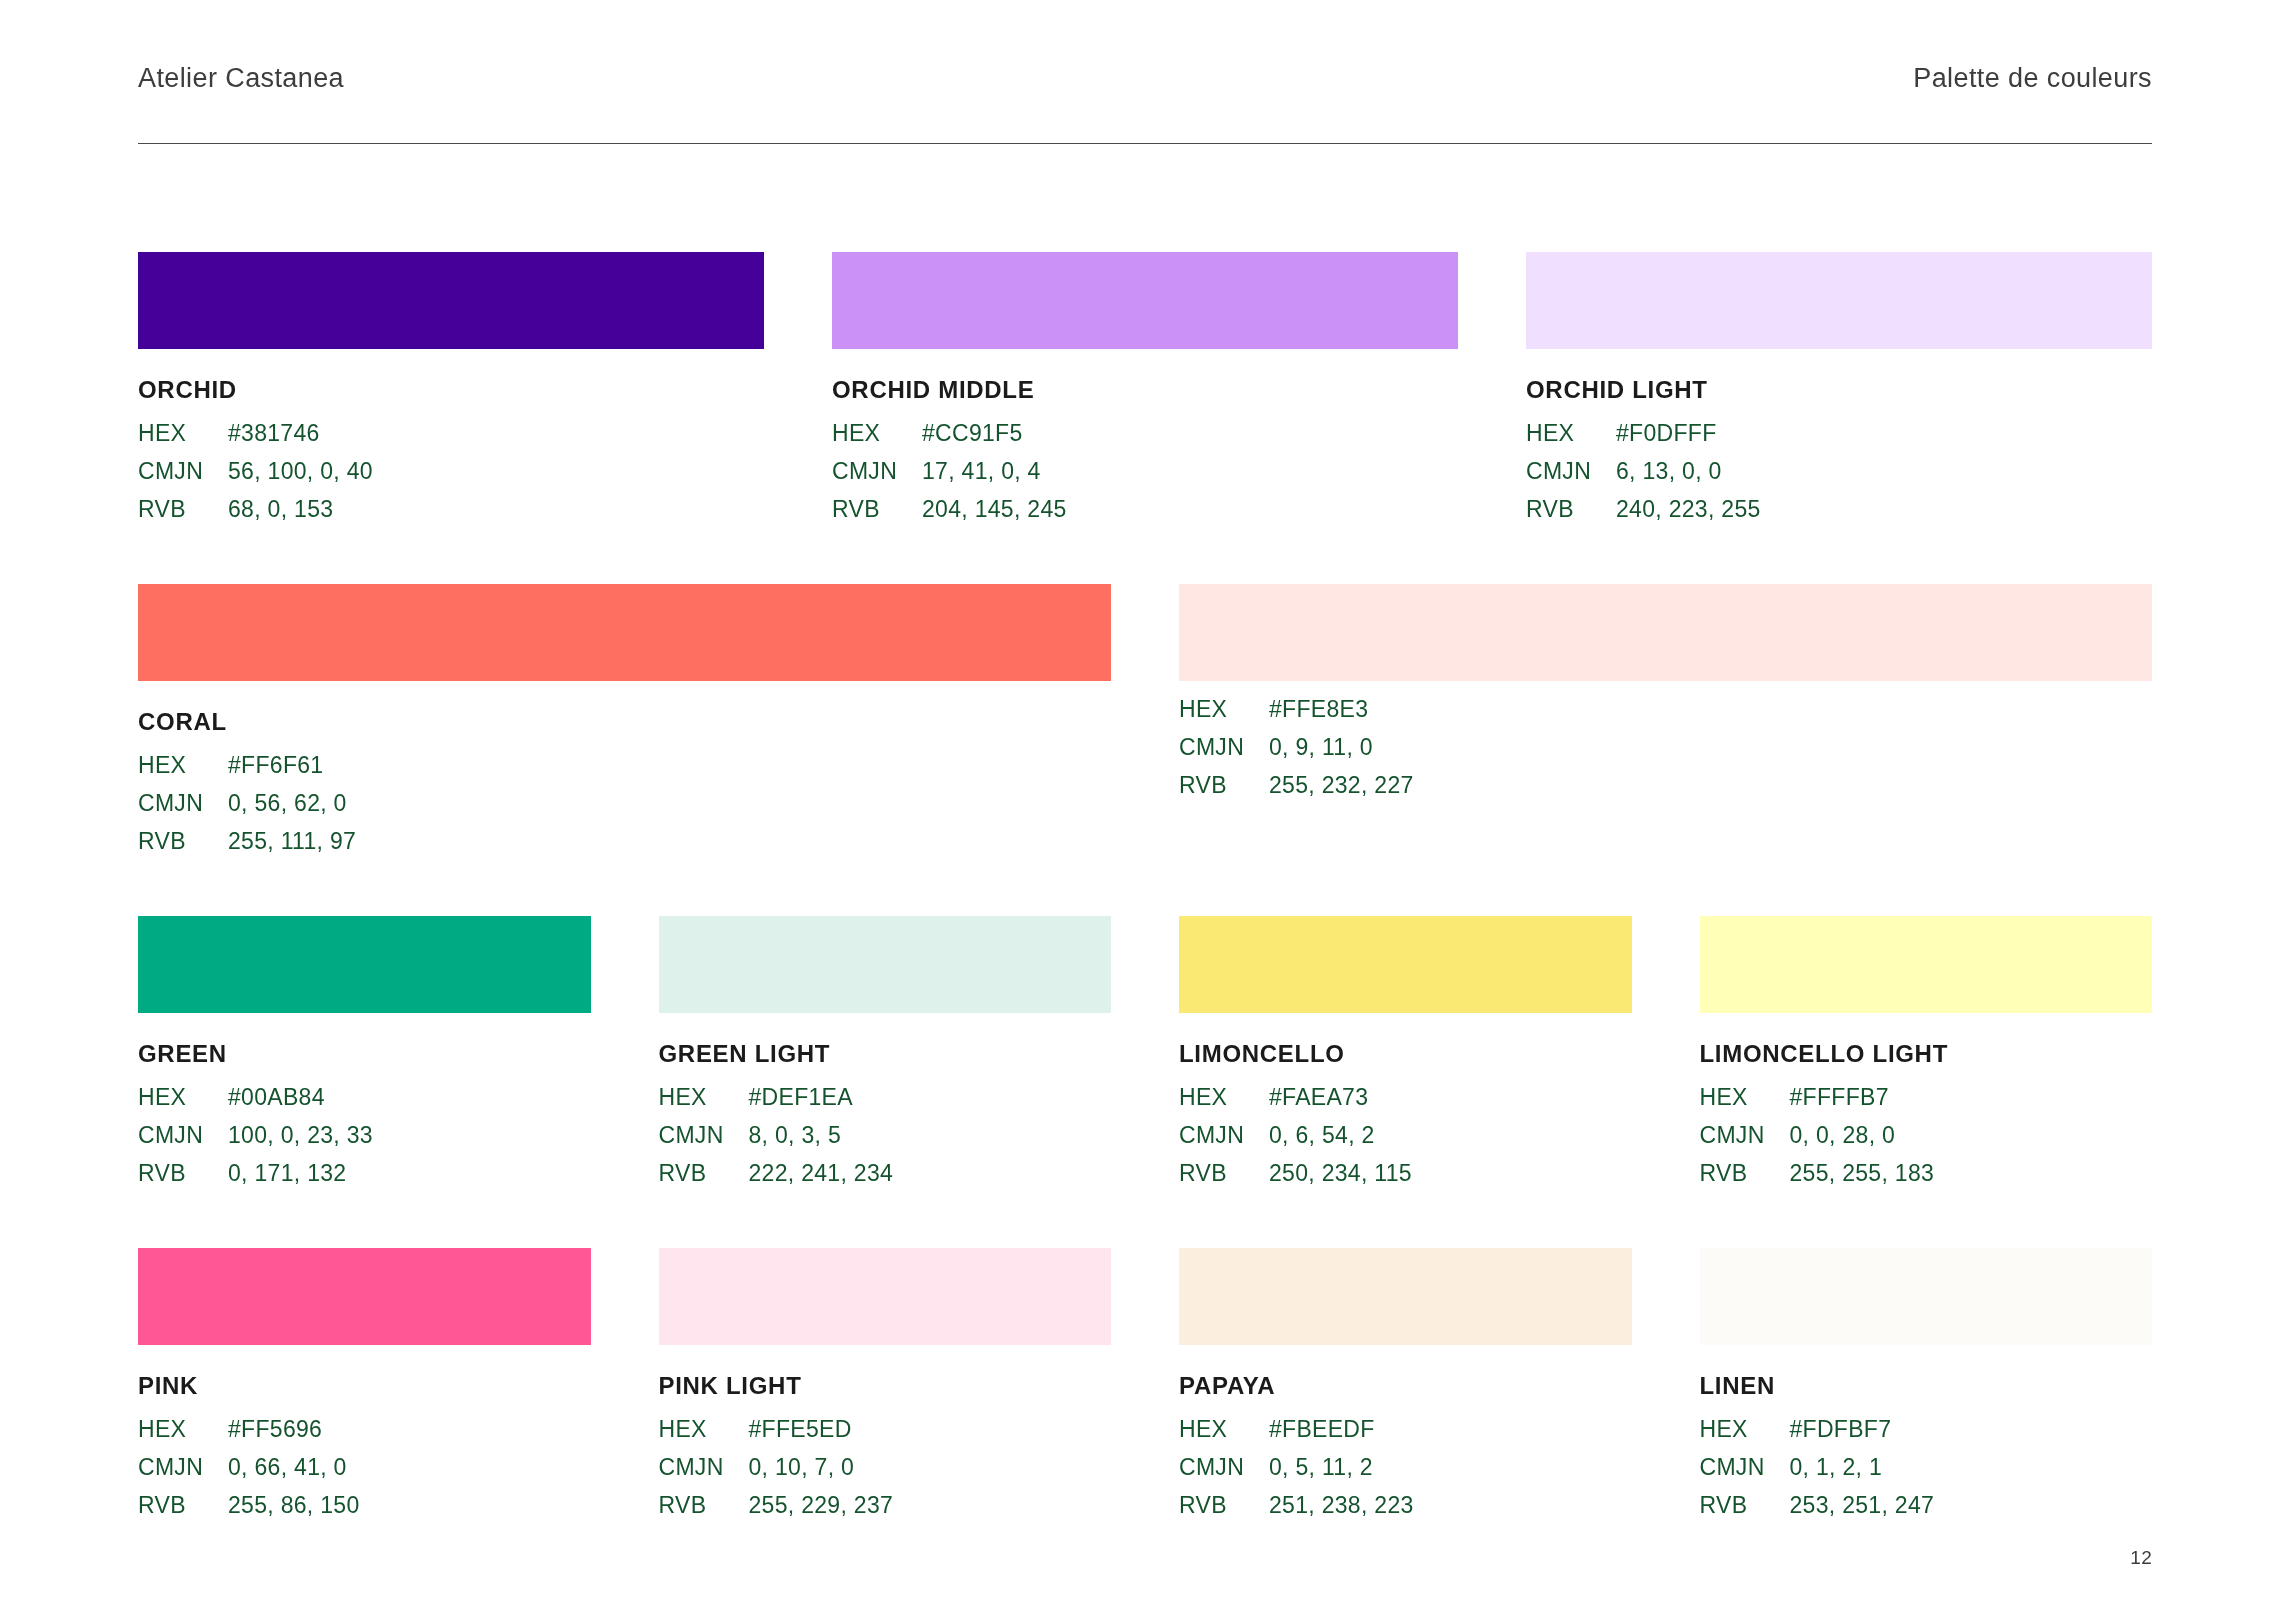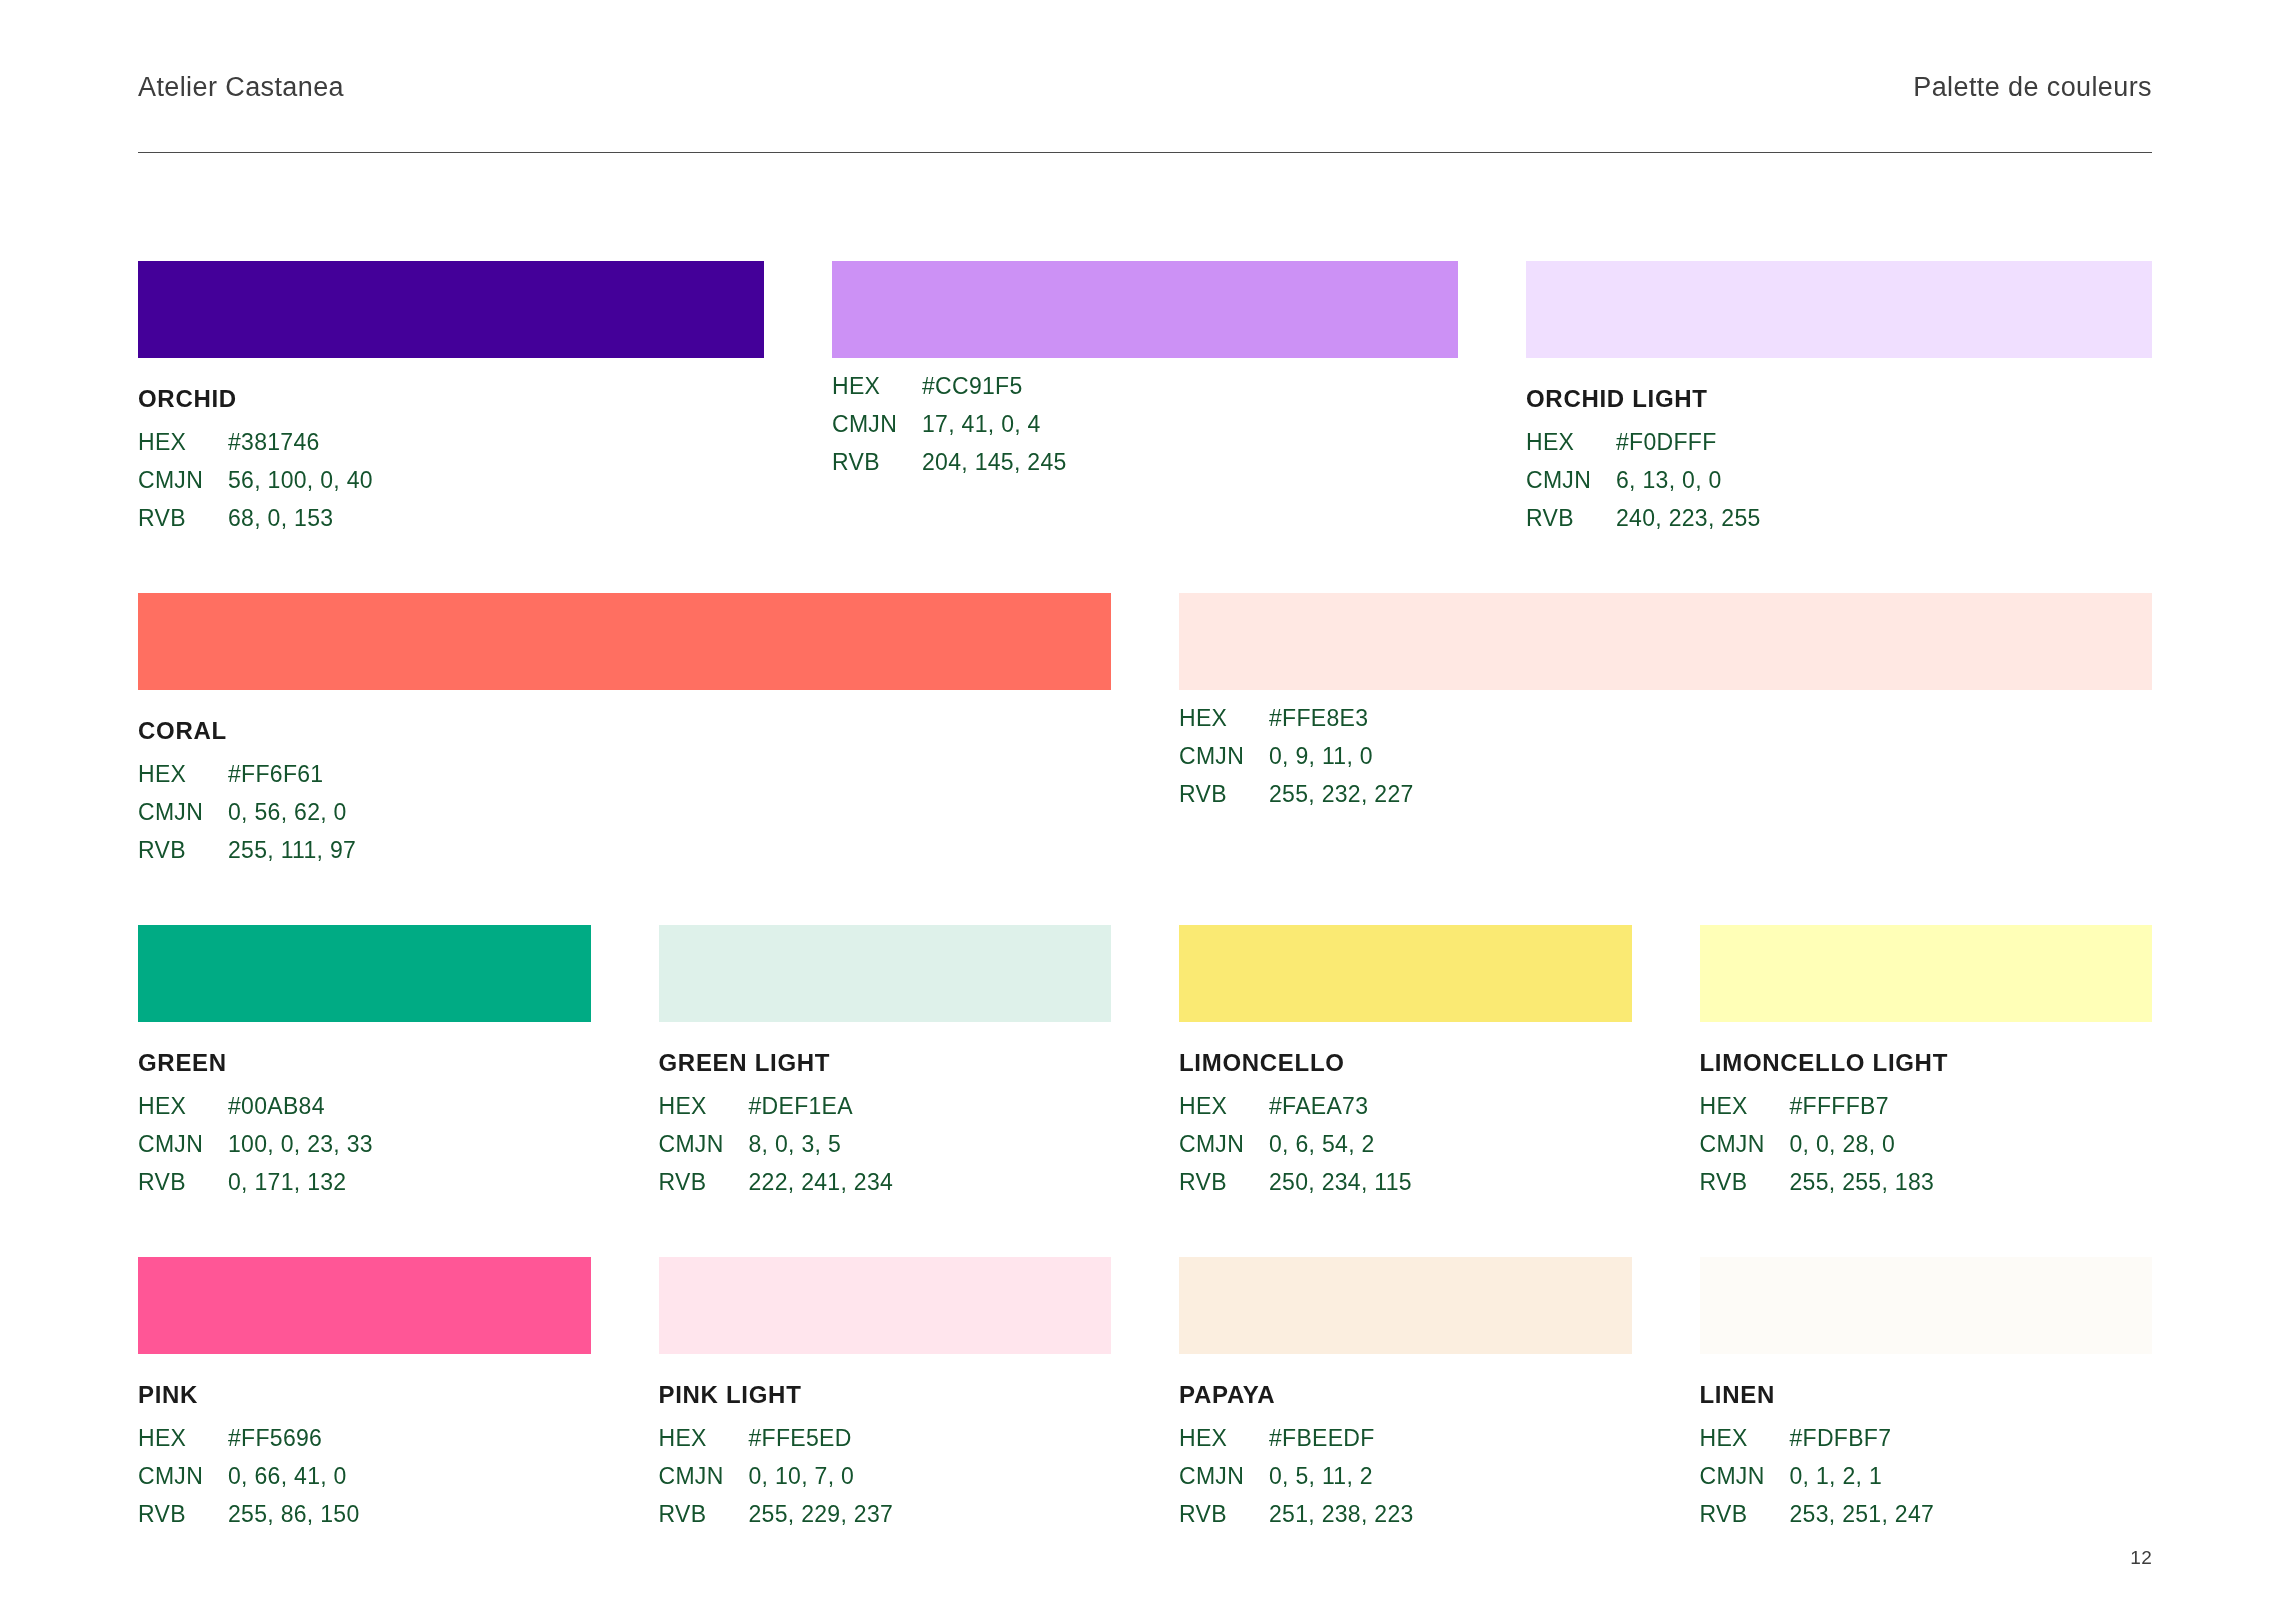--- a/index.html
+++ b/index.html
@@ -11,21 +11,21 @@
     width: 2293px;
     height: 1621px;
     font-family: "Liberation Sans", "DejaVu Sans", sans-serif;
     color: #1c1c1c;
     overflow: hidden;
   }
   .page {
     box-sizing: border-box;
     width: 2293px;
     height: 1621px;
-    padding: 16px 141px 0 138px;
+    padding: 7px 141px 0 138px;
     position: relative;
   }
   .header {
     padding-top: 54px;
     display: flex;
     justify-content: space-between;
     align-items: baseline;
     font-size: 27px;
     line-height: 34px;
     color: #3d3d3d;
@@ -105,20 +105,21 @@
       </div>
       <div class="spec-row">
         <span class="spec-label">RVB</span>
         <span class="spec-value">68, 0, 153</span>
       </div>
     </div>
   </div>
 
   <div class="card">
     <div class="swatch" style="background: rgb(204, 145, 245);"></div>
+    <div class="color-name">ORCHID MIDDLE</div>
     <div class="specs">
       <div class="spec-row">
         <span class="spec-label">HEX</span>
         <span class="spec-value">#CC91F5</span>
       </div>
       <div class="spec-row">
         <span class="spec-label">CMJN</span>
         <span class="spec-value">17, 41, 0, 4</span>
       </div>
       <div class="spec-row">

